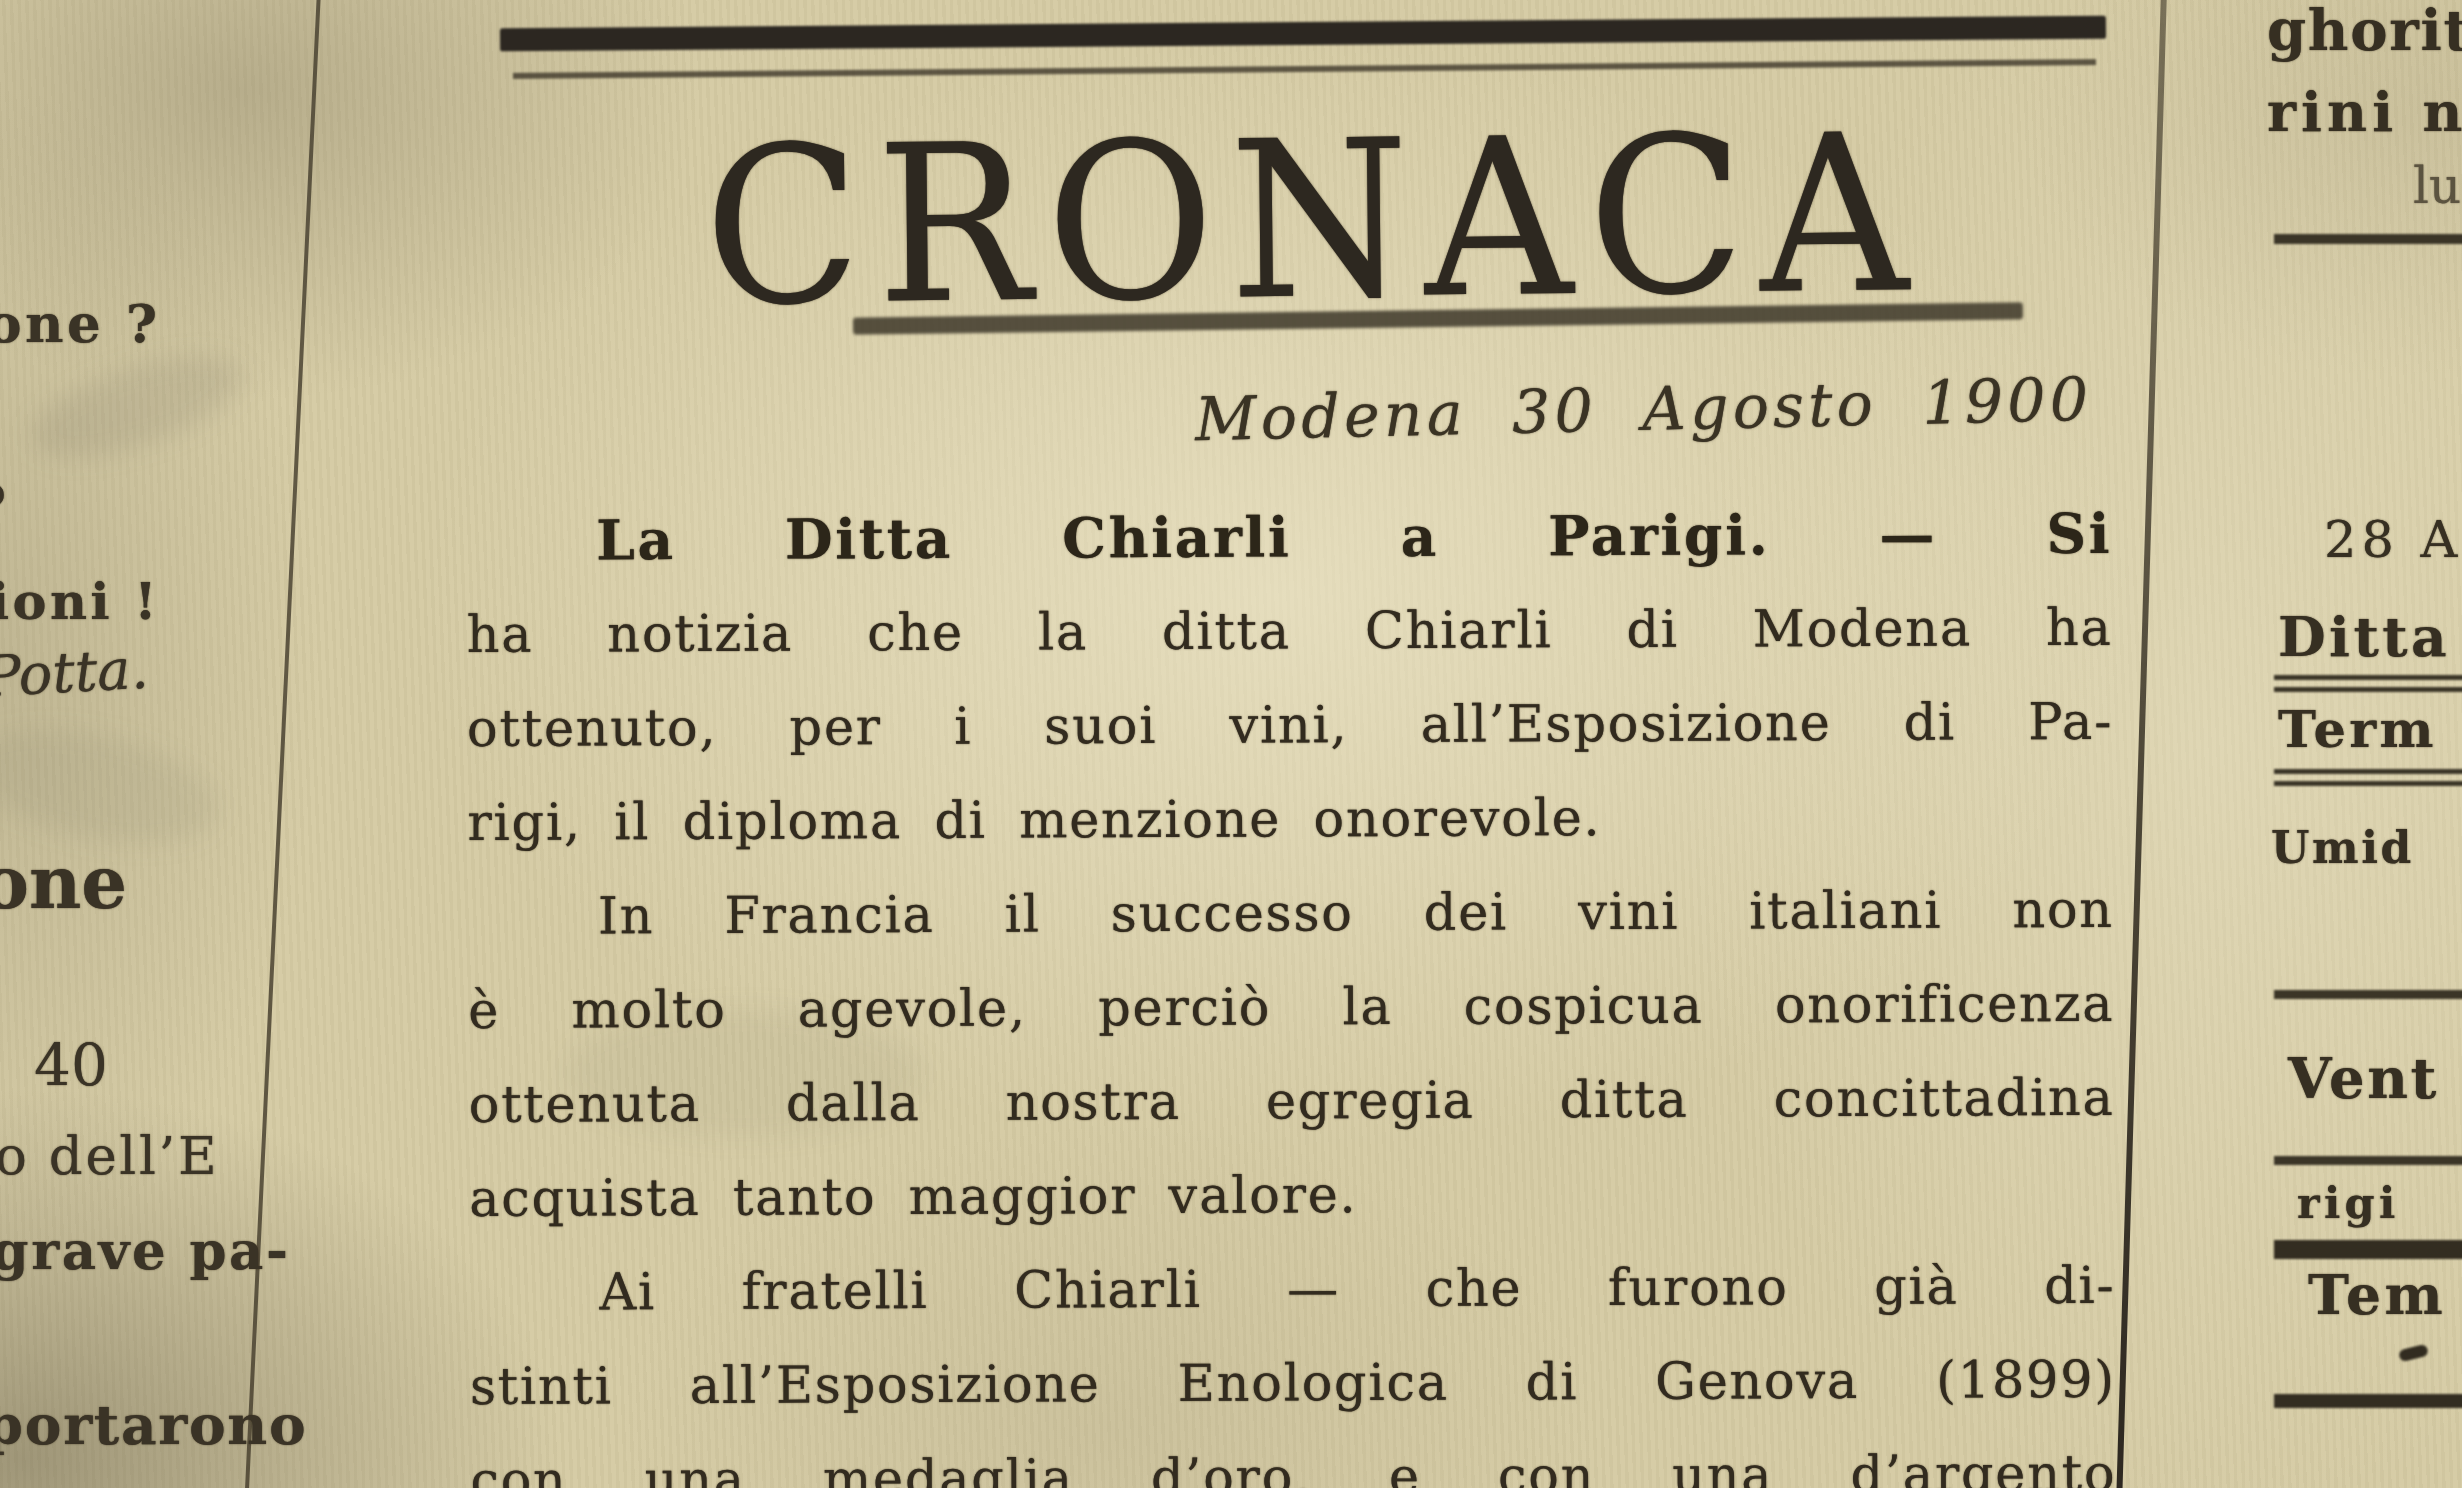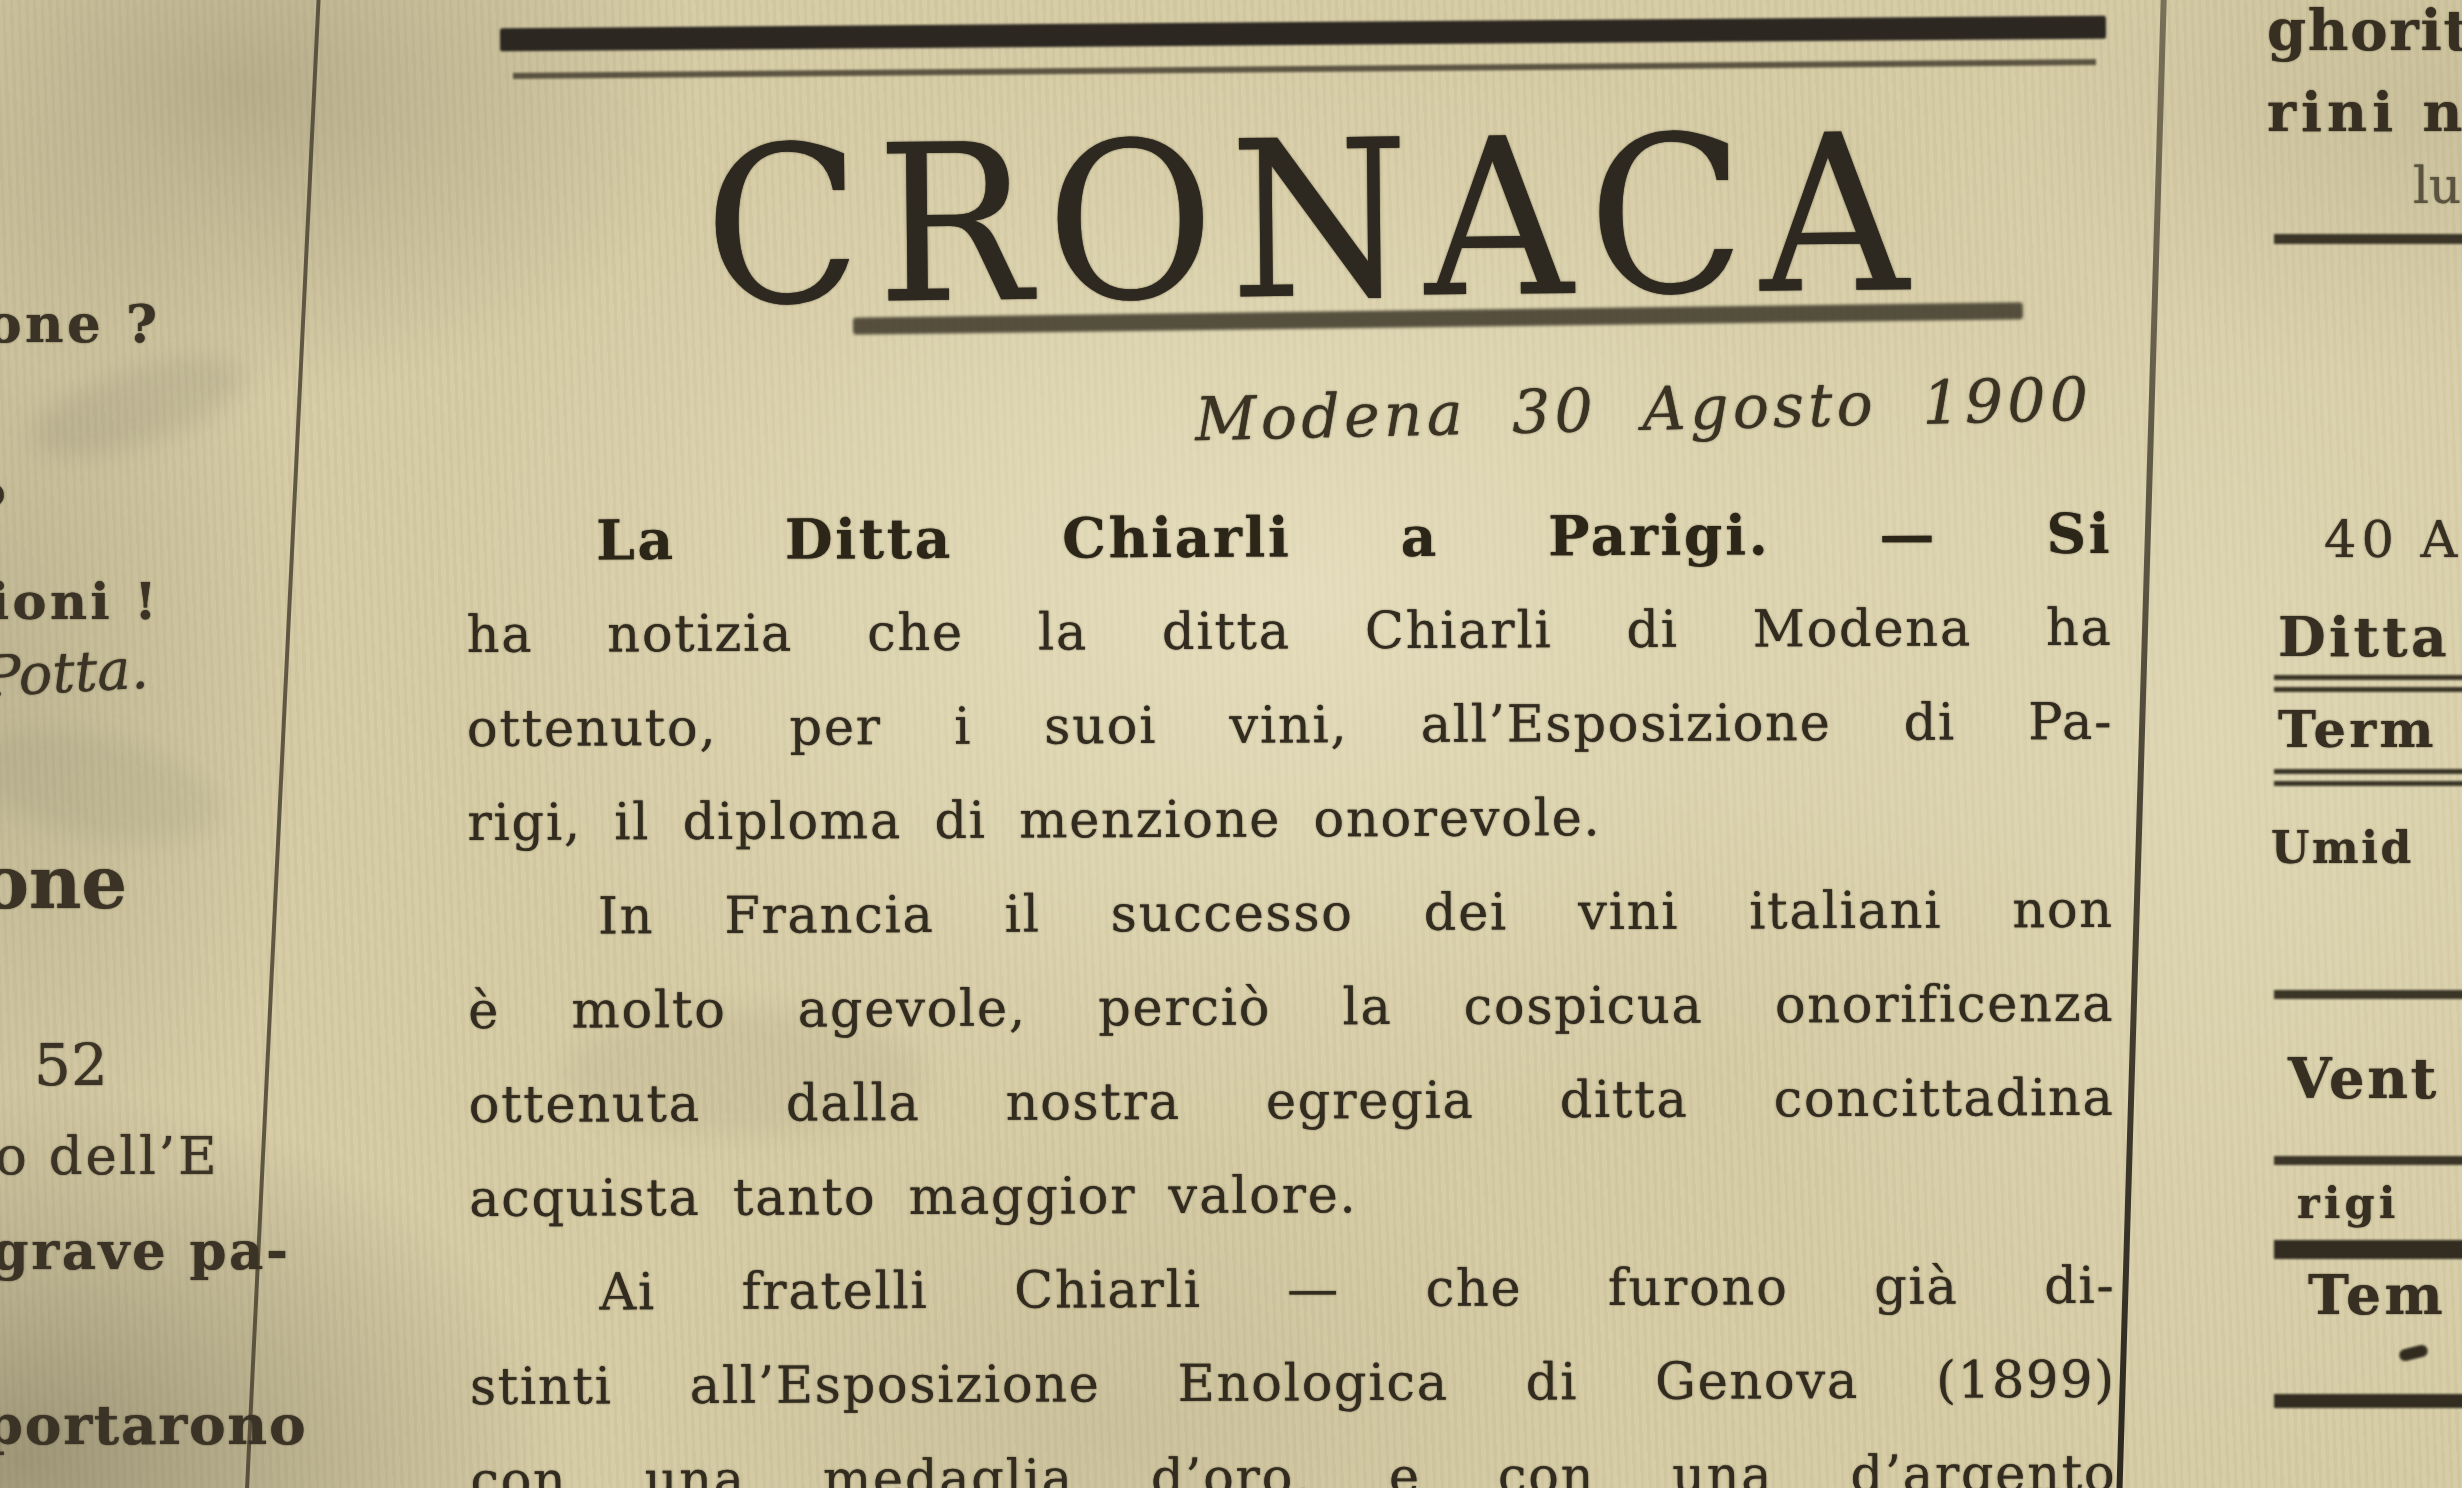--- a/index.html
+++ b/index.html
@@ -144,30 +144,30 @@
     <div class="line indent ink">Ai fratelli Chiarli — che furono già di-</div>
     <div class="line ink">stinti all’Esposizione Enologica di Genova (1899)</div>
     <div class="line ink">con una medaglia d’oro, e con una d’argento</div>
   </div>
 
   <div class="abs ink lf lf0">one ?</div>
   <div class="abs ink lf lf1">?</div>
   <div class="abs ink lf lf2">ioni !</div>
   <div class="abs ink lf lf3">Potta.</div>
   <div class="abs ink lf lf4">one</div>
-  <div class="abs ink lf lf5">52</div>
+  <div class="abs ink lf lf5">40</div>
   <div class="abs ink lf lf6">o dell’E</div>
   <div class="abs ink lf lf7">grave pa-</div>
   <div class="abs ink lf lf8">portarono</div>
 
   <div class="abs ink rf rf-ghori">ghorit</div>
   <div class="abs ink rf rf-rini">rini n</div>
   <div class="abs ink rf rf-lu">lu</div>
   <div class="hr-r hr-r1"></div>
-  <div class="abs ink rf rf-28a">40 A</div>
+  <div class="abs ink rf rf-28a">28 A</div>
   <div class="abs ink rf rf-baro">Ditta</div>
   <div class="hr-r hr-r2a"></div>
   <div class="hr-r hr-r2b"></div>
   <div class="abs ink rf rf-term">Term</div>
   <div class="hr-r hr-r3a"></div>
   <div class="hr-r hr-r3b"></div>
   <div class="abs ink rf rf-umid">Umid</div>
   <div class="hr-r hr-r4"></div>
   <div class="abs ink rf rf-vent">Vent</div>
   <div class="hr-r hr-r5"></div>

